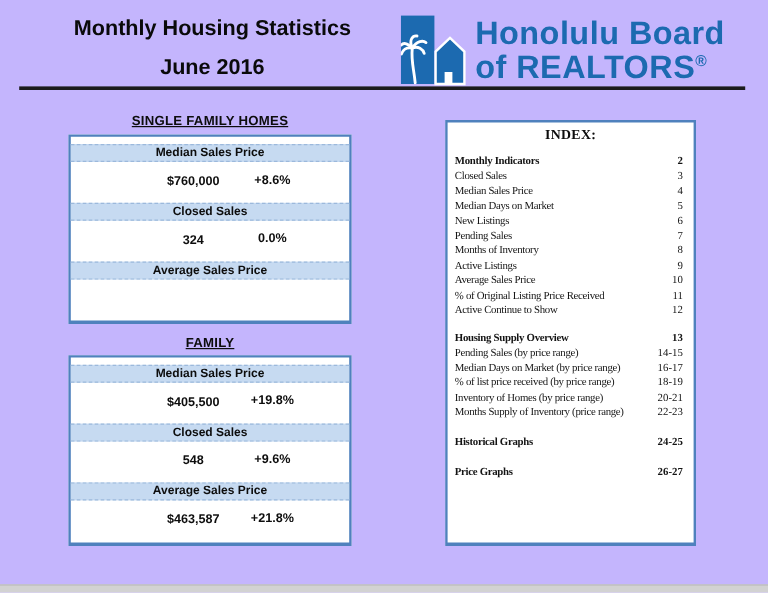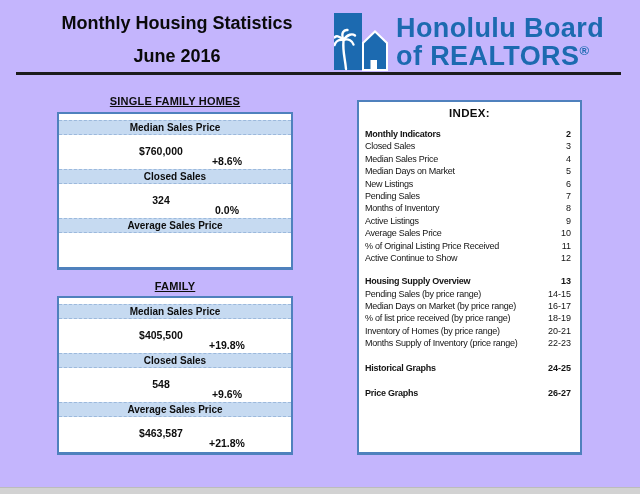--- a/index.html
+++ b/index.html
@@ -31,26 +31,26 @@
               border:2px solid #4f81bd; border-bottom-width:3px; background:#fff; padding-top:6px; }
   #sfh-box   { top:112px; height:158px; }
   #condo-box { top:296px; height:159px; }
 
   .stat-bar { height:15px; line-height:14px; background:#c6daf1;
               border-top:1px dashed #9cb9dc; border-bottom:1px dashed #9cb9dc;
               box-sizing:border-box; text-align:center; font-size:10px; font-weight:bold; }
   .stat-valrow { position:relative; height:34px; }
   .stat-value  { position:absolute; left:0;     top:10px; width:204px; text-align:center;
                  font-size:10.5px; font-weight:bold; }
-  .stat-change { position:absolute; left:118px; top:20px; width:100px; text-align:center;
+  .stat-change { position:absolute; left:118px; top:9px; width:100px; text-align:center;
                  font-size:10.5px; font-weight:bold; }
 
   
-  .index-box { position:absolute; left:357px; top:100px; width:225px; height:355px;
-               box-sizing:border-box; border:2px solid #4f81bd; border-bottom-width:3px; background:#fff; }
+  .index-box { position:absolute; left:371px; top:100px; width:209px; height:355px;
+               box-sizing:border-box; border:2px solid #4f81bd; border-bottom-width:3px; background:#fff;font-family:Liberation Serif, serif; }
   .index-title { margin-top:5px; text-align:center; font-size:11.5px; font-weight:bold; letter-spacing:0.3px; }
   .index-list  { margin-top:9px; padding:0 9px 0 6px; }
   .idx-row { display:flex; justify-content:space-between; align-items:baseline;
              height:12.4px; line-height:12.4px; font-size:9px; letter-spacing:-0.25px;
              color:#141414; white-space:nowrap; }
   .idx-row .idx-page { flex-shrink:0; margin-left:6px; letter-spacing:0; }
   .idx-row.bold { font-weight:bold; }
   .idx-row.gap  { margin-top:11px; }
   .idx-row.gap2 { margin-top:12.5px; }
 

